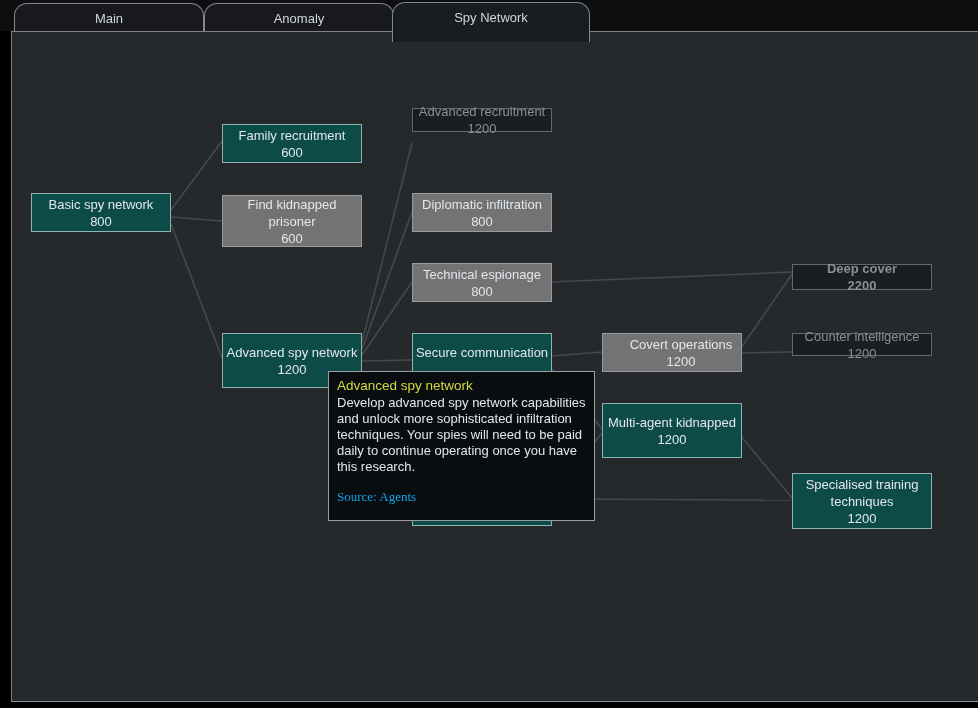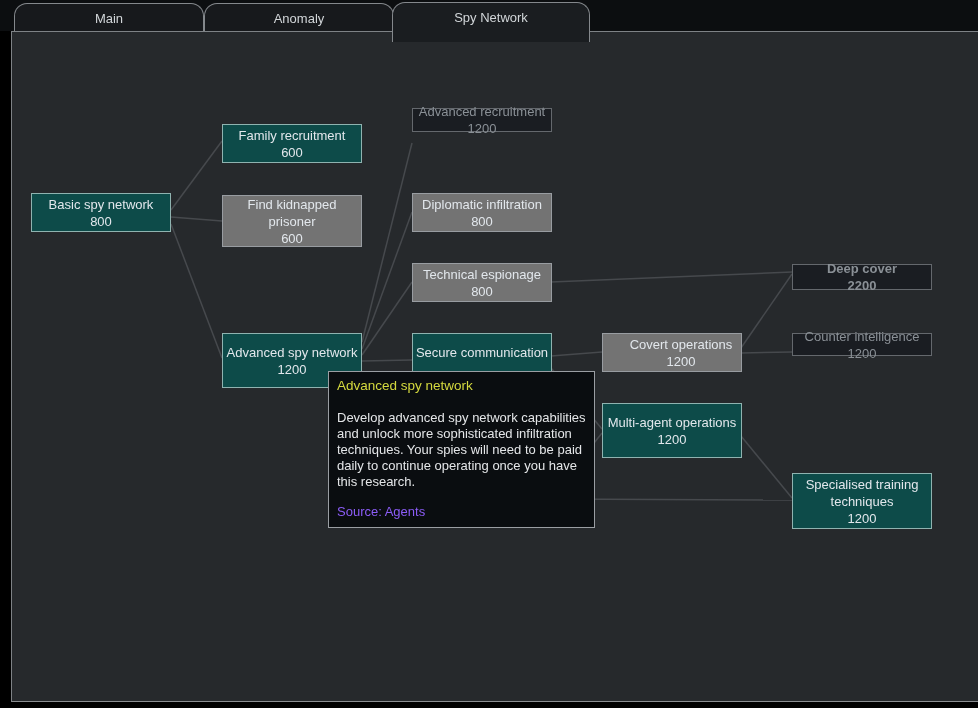--- a/index.html
+++ b/index.html
@@ -51,22 +51,22 @@
   .node.available  { background: #737373; border-color: #989ca1; color: #e2e7ec; }
   .node.locked     { background: #1a1d22; border-color: #64686d; color: #8a9096; }
   
   .tooltip {
     position: absolute; left: 328px; top: 371px; width: 267px; min-height: 150px;
     background: #0a0d10; border: 1px solid #9a9ea3;
     padding: 5px 8px 7px 8px; z-index: 6;
     font-size: 13px; line-height: 16px; color: #e4e6e8;
   }
   .tooltip-title { color: #d4d93e; font-size: 13.5px; line-height: 17px; display: block; }
-  .tooltip-body { display: block; margin-top: 16px; }
-  .tooltip-source { display: block; margin-top: 14px; color: #8b5cf6; }
+  .tooltip-body { display: block; margin-top: 1px; }
+  .tooltip-source { display: block; margin-top: 14px; color: #0ea5e9; font-family: Liberation Serif, serif; }
 </style>
 </head>
 <body>
 
 <div class="tabbar">
   <div class="tab" style="left:14px;  width:190px;"><span>Main</span></div>
   <div class="tab" style="left:204px; width:190px;"><span>Anomaly</span></div>
   <div class="tab active" style="left:392px; width:198px;"><span>Spy Network</span></div>
 </div>
 
@@ -124,21 +124,21 @@
       <span class="node-cost"></span>
     </div>
     <div class="node researched" style="left: 412px; top: 473px; width: 140px; height: 53px;">
       <span class="node-title"></span>
     </div>
     <div class="node available" style="left: 602px; top: 333px; width: 140px; height: 39px; padding-left: 20px;">
       <span class="node-title">Covert operations</span>
       <span class="node-cost">1200</span>
     </div>
     <div class="node researched" style="left: 602px; top: 403px; width: 140px; height: 55px;">
-      <span class="node-title">Multi-agent operations</span>
+      <span class="node-title">Multi-agent kidnapped</span>
       <span class="node-cost">1200</span>
     </div>
     <div class="node locked" style="left: 792px; top: 264px; width: 140px; height: 26px; font-weight: bold;">
       <span class="node-title">Deep cover</span>
       <span class="node-cost">2200</span>
     </div>
     <div class="node locked" style="left: 792px; top: 333px; width: 140px; height: 23px;">
       <span class="node-title">Counter intelligence</span>
       <span class="node-cost">1200</span>
     </div>

